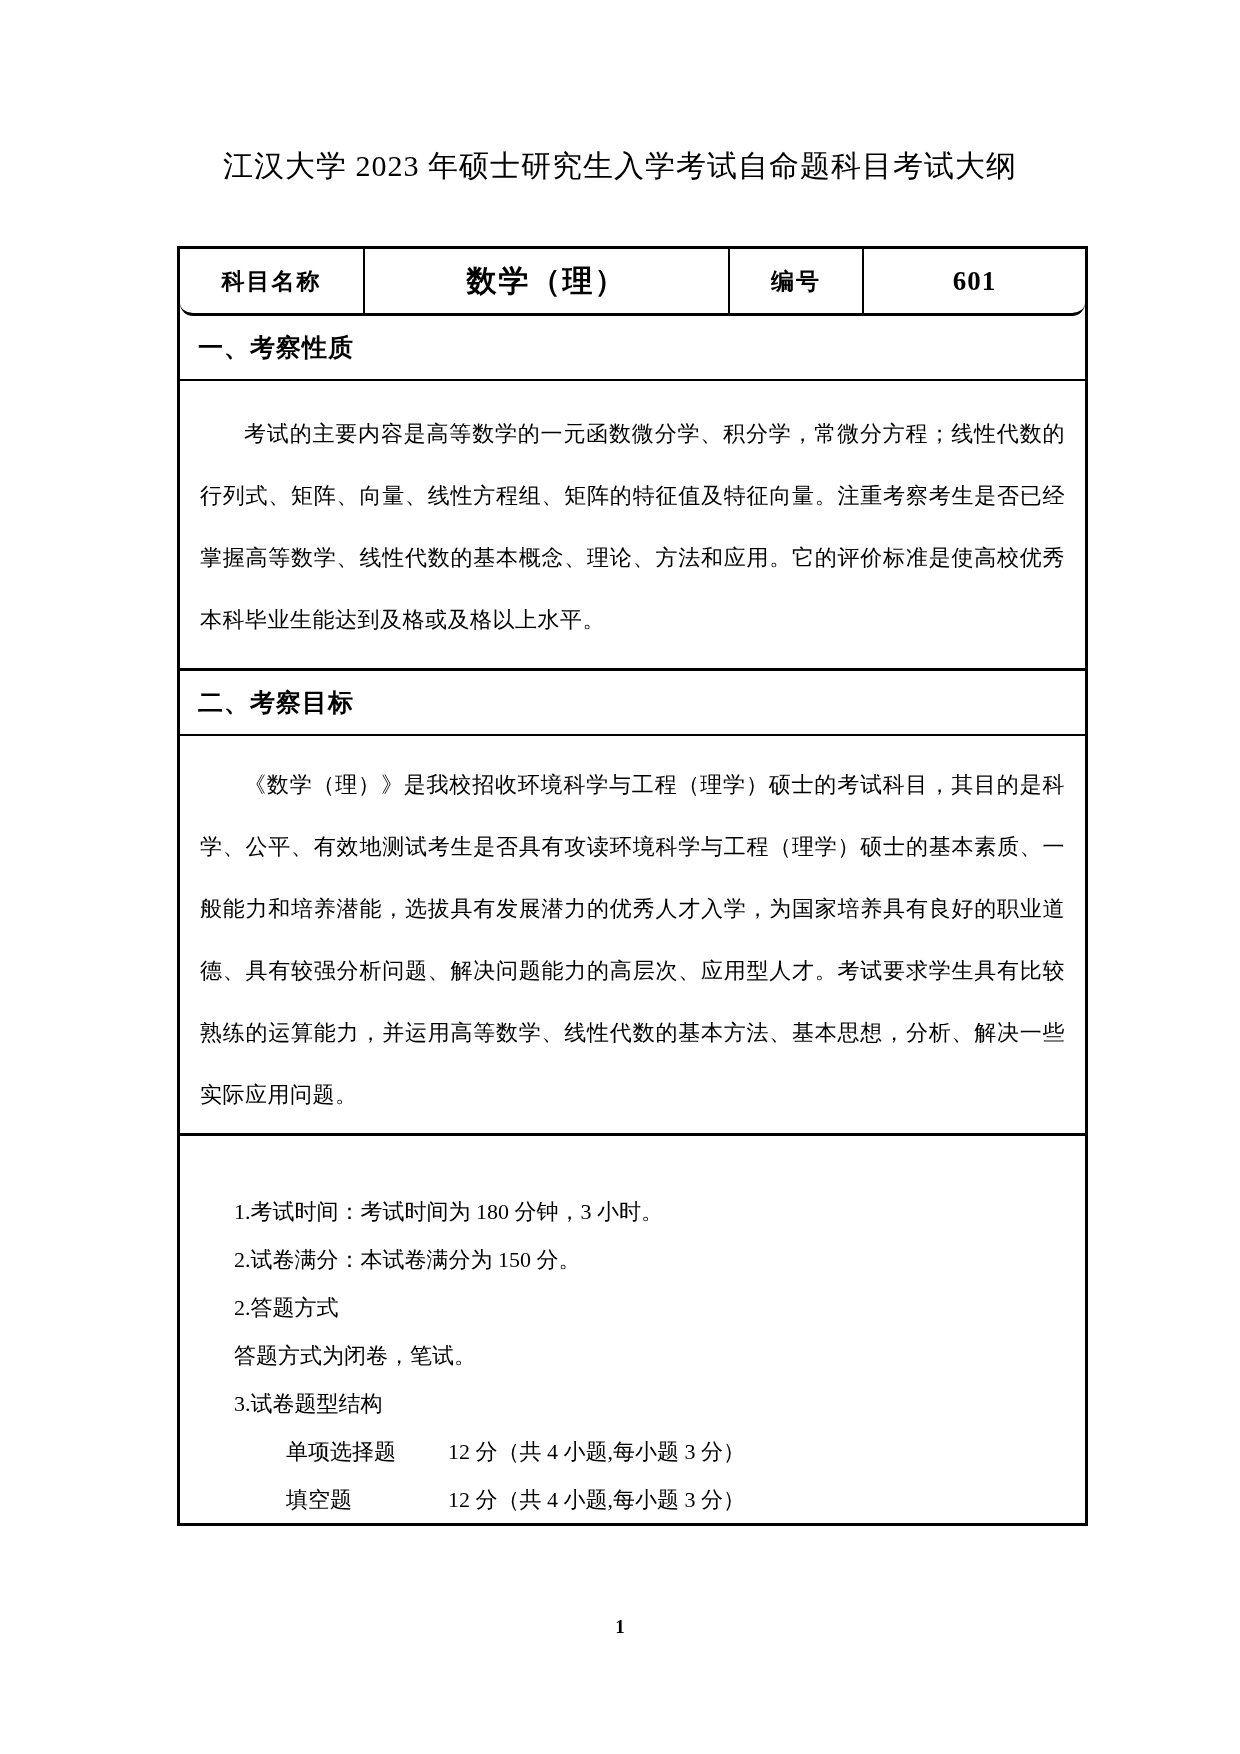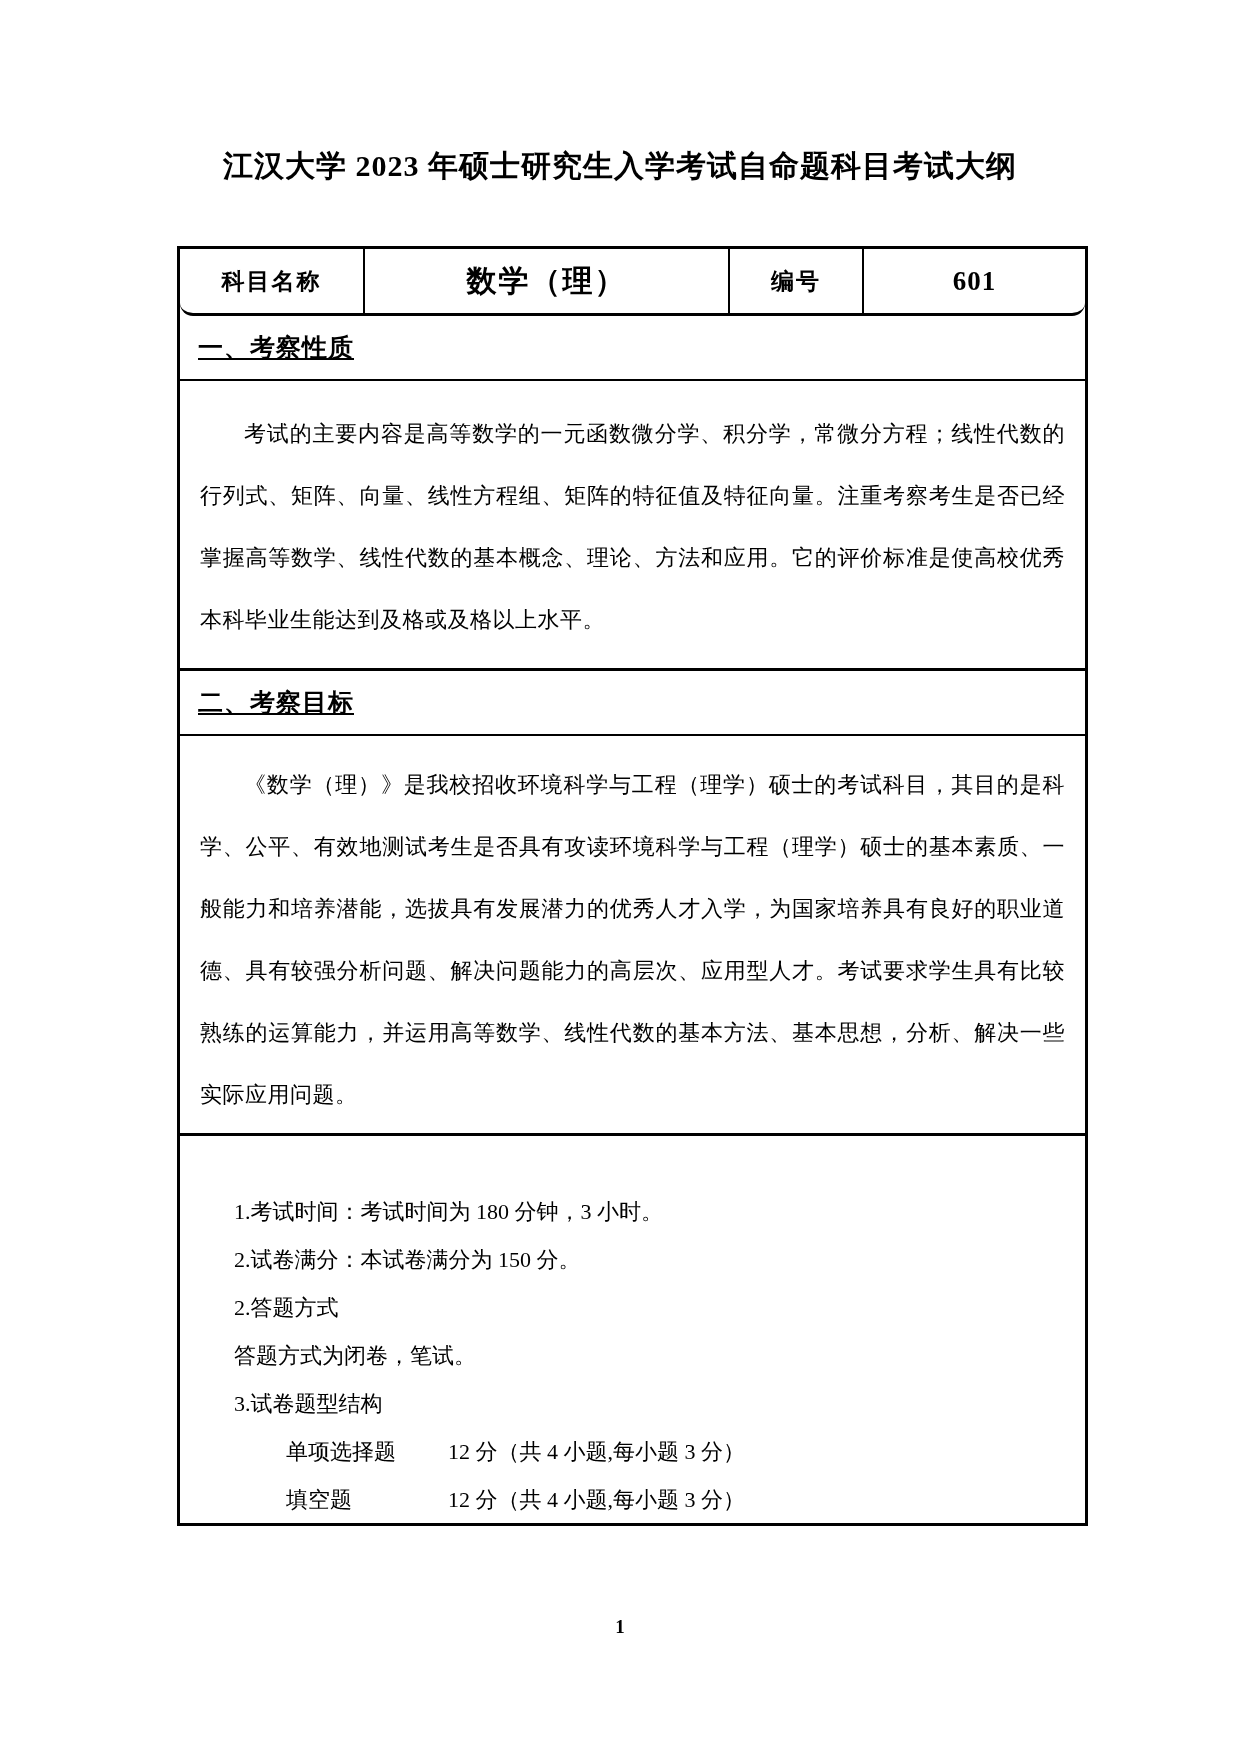--- a/index.html
+++ b/index.html
@@ -16,21 +16,21 @@
     font-family: "Liberation Serif", "DejaVu Serif", serif;
     overflow: hidden;
   }
   .doc-title {
     position: absolute;
     top: 146px;
     left: 0;
     width: 100%;
     text-align: center;
     font-size: 30px;
-    font-weight: bold;
+    font-weight: normal;
     letter-spacing: 1px;
     white-space: nowrap;
   }
   .doc-table {
     position: absolute;
     left: 177px;
     top: 246px;
     width: 911px;
     box-sizing: border-box;
     border: 3px solid #000;
@@ -56,21 +56,20 @@
   .section-row {
     height: 63px;
     border-bottom: 2px solid #000;
     display: flex;
     align-items: center;
     padding-left: 18px;
     font-weight: bold;
     font-size: 25px;
     letter-spacing: 1px;
     box-sizing: content-box;
-    text-decoration: underline;
   }
   .content-row {
     border-bottom: 3px solid #000;
     padding: 22px 20px 16px 20px;
     font-size: 22px;
     box-sizing: border-box;
   }
   .content-row.c-one  { height: 290px; line-height: 62px; }
   .content-row.c-two  { height: 400px; line-height: 62px; padding-top: 18px; }
   .content-row.c-three{ height: 387px; line-height: 48px; padding-top: 52px; border-bottom: none; }

